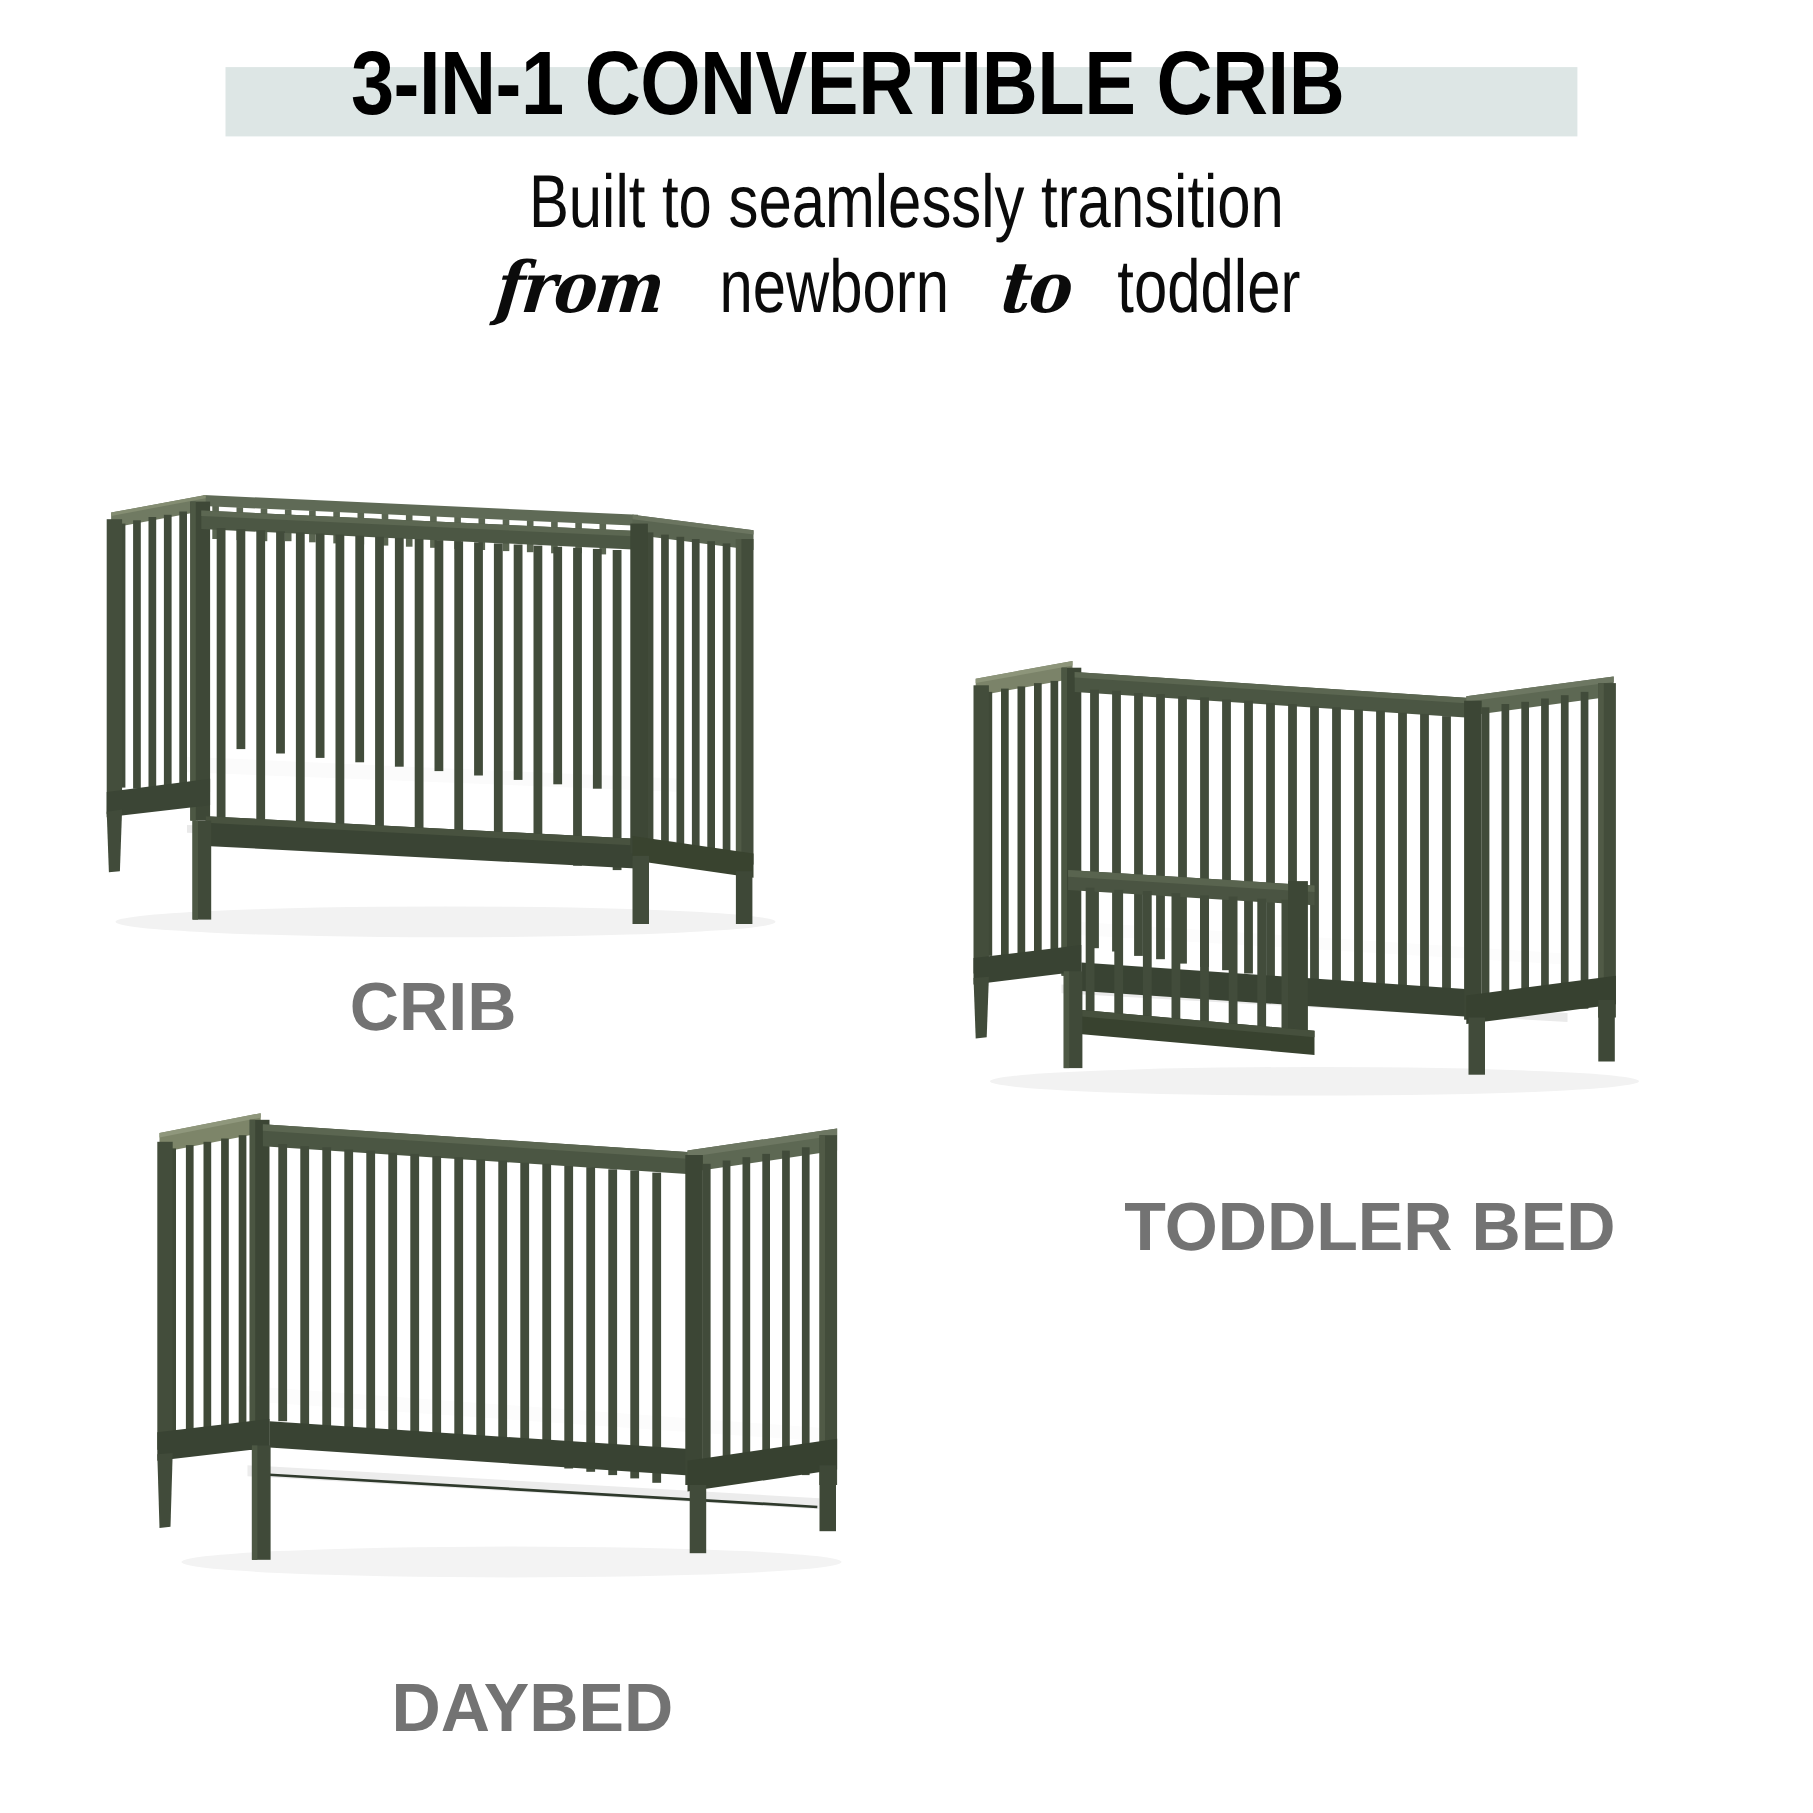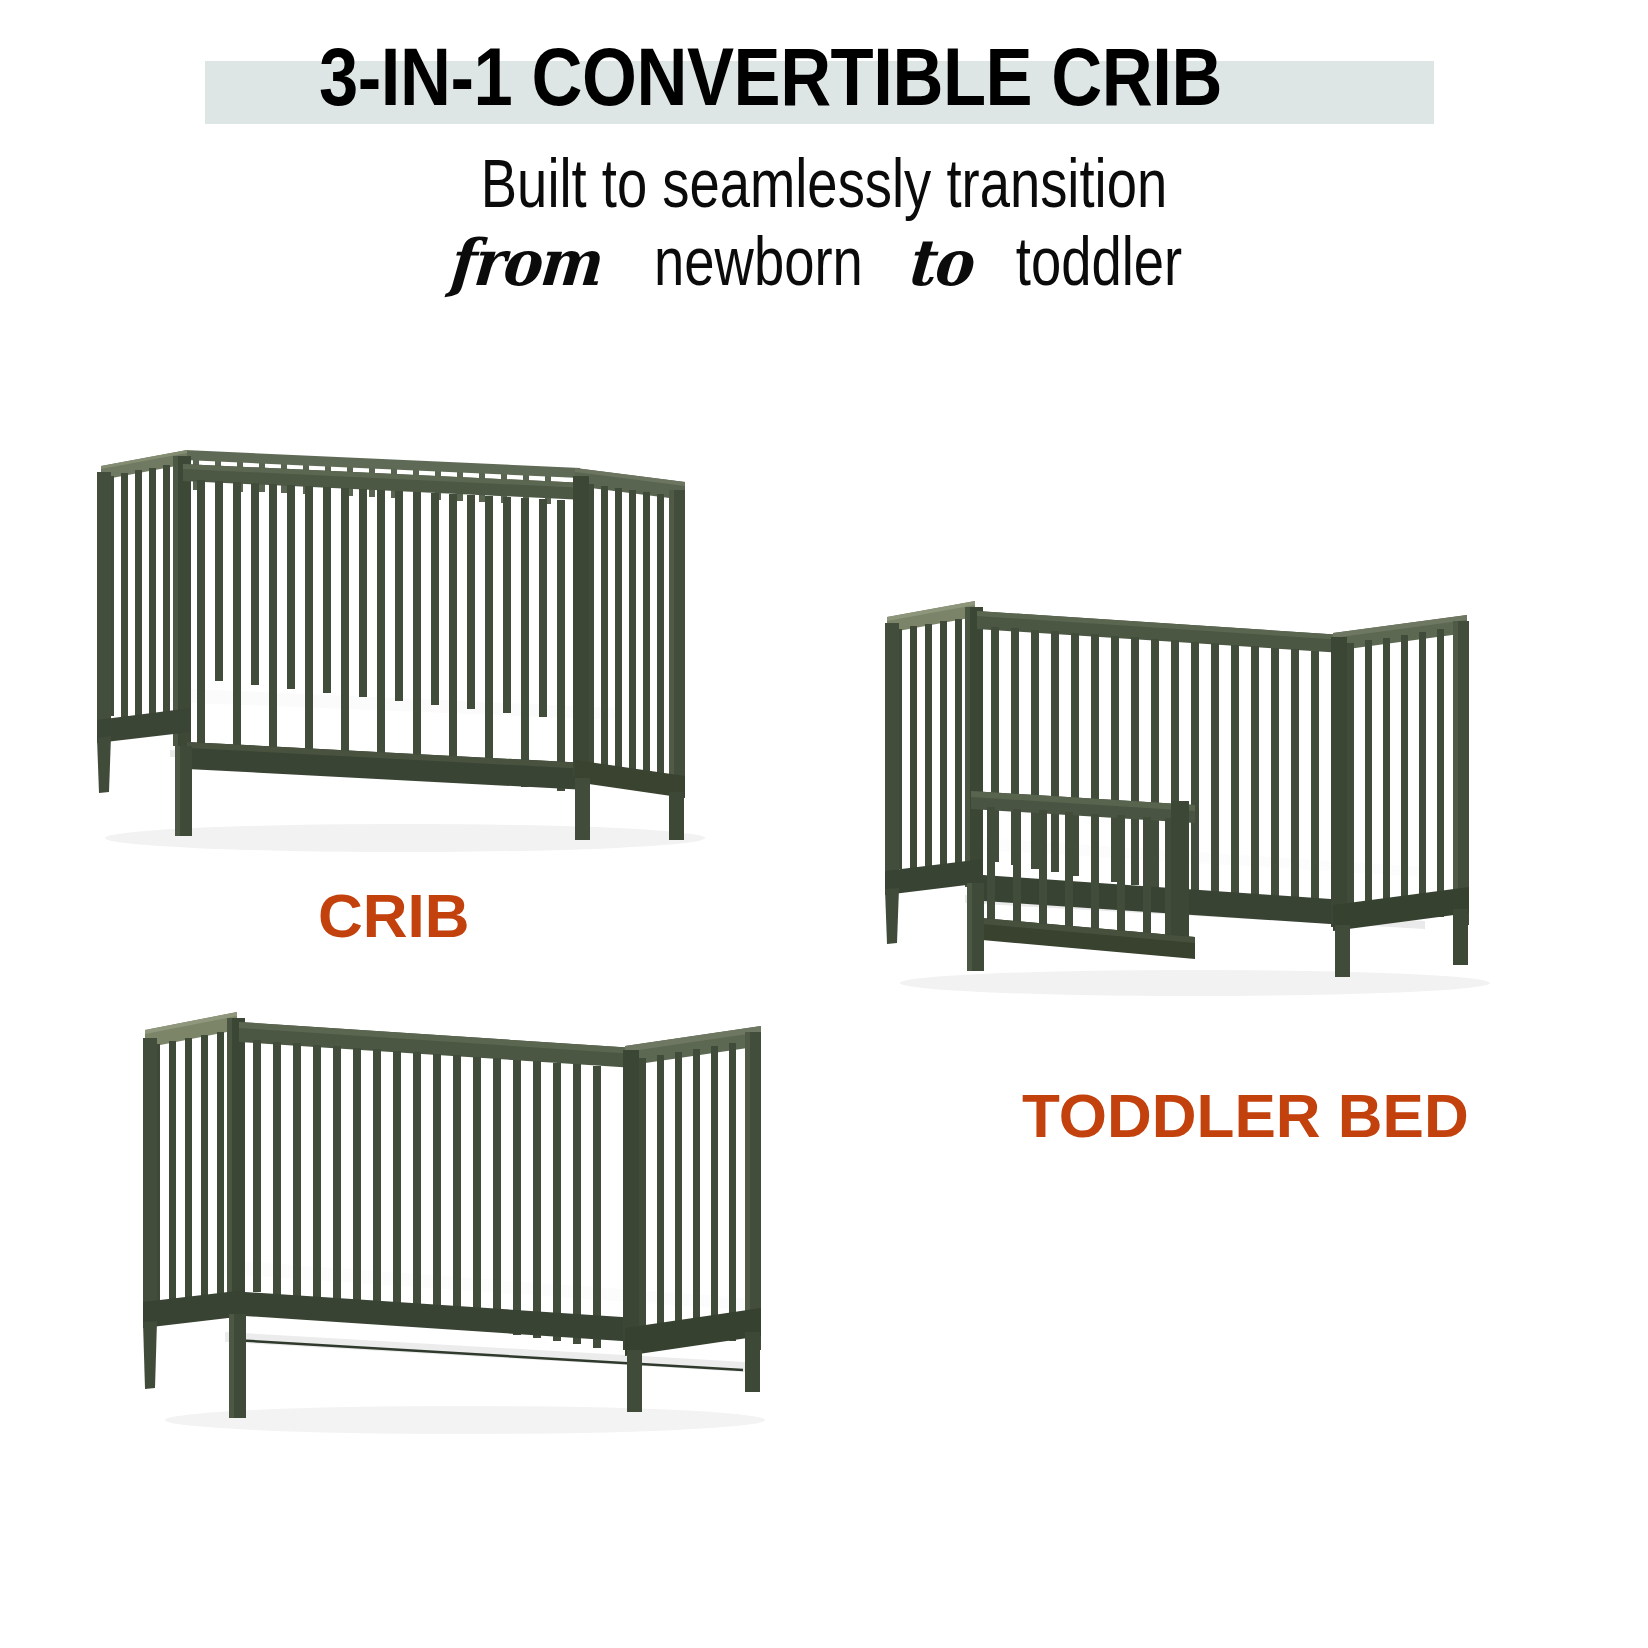--- a/index.html
+++ b/index.html
@@ -65,21 +65,21 @@
     letter-spacing:-2px;
     display:inline-block;
     transform:skewX(-6deg) scaleX(0.92);
   }
 
   
   .plabel{
     position:absolute;
     font-family:"Liberation Sans", sans-serif;
     font-weight:bold;
-    color:#c2410c;
+    color:#737373;
     white-space:nowrap;
   }
   #label-crib{left:318px;top:880px;font-size:62px;letter-spacing:0px;}
   #label-toddler{left:1022px;top:1080px;font-size:62px;letter-spacing:0px;}
   #label-daybed{left:356px;top:1518px;font-size:62px;letter-spacing:0px;}
 
   
   .fig{position:absolute;}
   #fig-crib{left:75px;top:420px;width:660px;height:440px;}
   #fig-toddler{left:865px;top:575px;width:660px;height:430px;}
@@ -360,14 +360,15 @@
       <path d="M500 348 L636 328 L636 356 L500 376 Z" fill="#374130"></path>
       <rect x="502" y="370" width="15" height="62" fill="#414b3a"></rect>
       <rect x="620" y="352" width="15" height="60" fill="#3e4837"></rect>
       <rect x="104" y="334" width="17" height="104" fill="#404a39"></rect>
       <rect x="104" y="334" width="5" height="104" fill="#4d5844"></rect>
     </svg>
   </div>
 
   <div class="plabel" id="label-crib">CRIB</div>
   <div class="plabel" id="label-toddler">TODDLER BED</div>
+  <div class="plabel" id="label-daybed">DAYBED</div>
 
 </div>
 
 </body></html>

